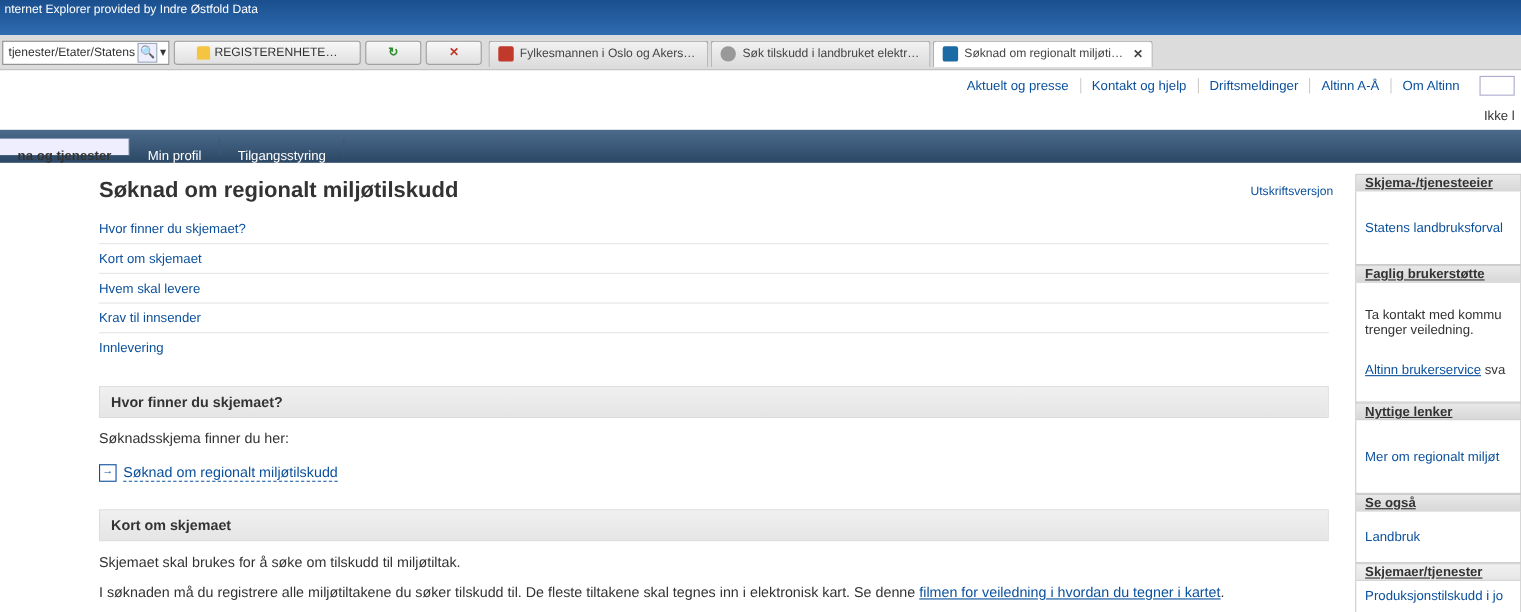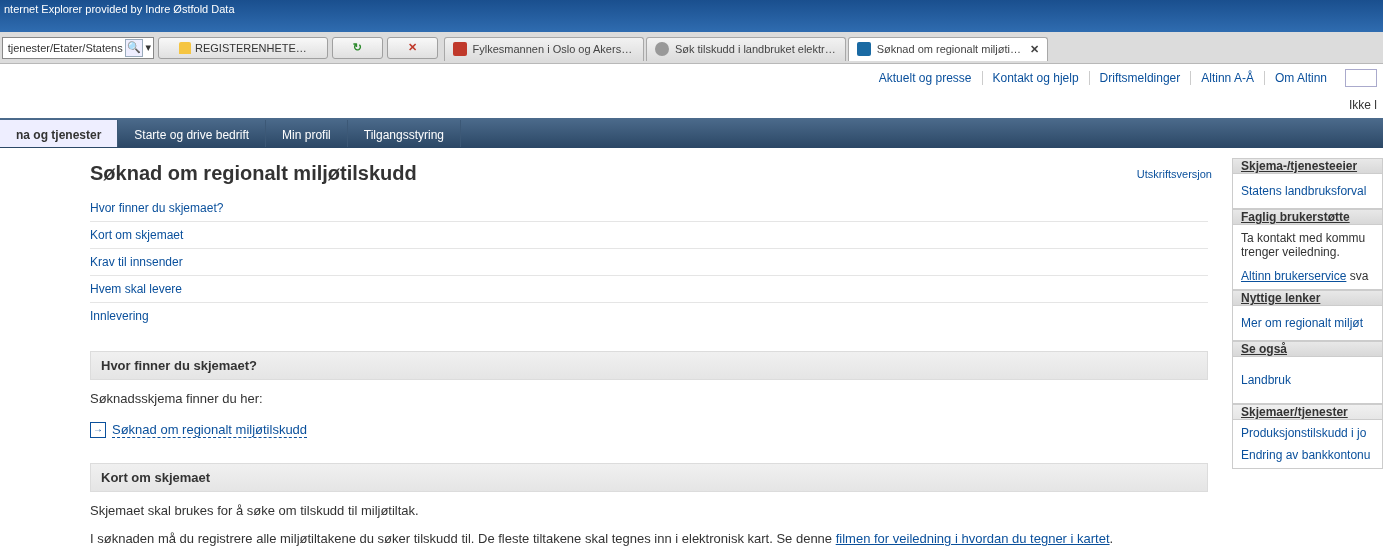--- a/index.html
+++ b/index.html
@@ -20,21 +20,21 @@
 .tab .close-x { margin-left:8px; font-weight:bold; color:#444; }
 .ic-red { background:#c0392b; border-radius:2px; }
 .ic-grey { background:#999; border-radius:50%; }
 .ic-blue { background:#1a6aa3; border-radius:2px; }
 .top-links { background:#fff; height:28px; display:flex; align-items:center; justify-content:flex-end; padding-right:6px; font-size:12px; }
 .top-links a { color:#0a509c; text-decoration:none; padding:0 10px; border-right:1px solid #ccc; }
 .top-links a:last-of-type { border-right:none; }
 .top-links input { border:1px solid #aac; height:18px; width:32px; margin-left:8px; }
 .login-row { height:26px; display:flex; align-items:center; justify-content:flex-end; padding-right:6px; font-size:12px; color:#333; background:#fff; }
 .nav-bar { height:30px; background:linear-gradient(#4c6b8c,#2b4765); display:flex; align-items:center; }
-.nav-tab { height:27px; line-height:30px; padding:0 16px; color:#fff; font-size:12px; border-right:1px solid #3c5876; }
+.nav-tab { height:15px; line-height:30px; padding:0 16px; color:#fff; font-size:12px; border-right:1px solid #3c5876; }
 .nav-tab.first { border-right:1px solid #3c5876; }
 .nav-tab.active { background:#eef; color:#333; font-weight:bold; }
 .main { display:flex; padding-top:14px; }
 .content { padding-left:90px; width:1232px; }
 .breadcrumb { font-size:11px; color:#555; margin-bottom:14px; }
 .breadcrumb a { color:#0a509c; text-decoration:none; }
 .headrow { display:flex; align-items:center; }
 h1 { font-size:20px; color:#333; font-weight:bold; flex:1; }
 .printv { font-size:11px; color:#0a509c; cursor:pointer; margin-right:20px; }
 .anchor-list { margin-top:10px; }
@@ -42,21 +42,21 @@
 .anchor-list a:last-child { border-bottom:none; }
 .section-head { background:linear-gradient(#f0f0f0,#e5e5e5); border:1px solid #dcdcdc; font-weight:bold; font-size:13px; padding:6px 10px; margin-top:22px; }
 .body-txt { font-size:13px; color:#333; margin-top:10px; line-height:1.4; }
 .form-link { display:inline-flex; align-items:center; margin-top:14px; color:#0a509c; font-size:13px; }
 .form-link .fic { width:16px; height:16px; border:1px solid #0a509c; margin-right:6px; position:relative; }
 .form-link .fic:after { content:"→"; color:#0a509c; font-size:10px; position:absolute; left:2px; top:0; }
 .form-link .lnk { border-bottom:1px dashed #0a509c; }
 .inline-link { color:#0a509c; text-decoration:underline; }
 .sidebar { position:absolute; right:0; top:158px; width:151px; font-size:12px; }
 .side-head { background:linear-gradient(#e8e8e8,#d8d8d8); border:1px solid #ccc; font-weight:bold; padding:0 8px; color:#333;text-decoration:underline; }
-.side-body { padding:6px 8px; border:1px solid #ccc; border-top:none; color:#333; }
+.side-body { padding:22px 8px; border:1px solid #ccc; border-top:none; color:#333; }
 .side-body a, .side-link { color:#0a509c; text-decoration:none; display:block; padding:4px 0; }
 .side-link.ul { text-decoration:underline; }
 .refresh-ic { color:#2e8b2e; font-weight:bold; }
 .stop-ic { color:#c0392b; font-weight:bold; }
 </style>
 </head>
 <body>
 
 <div class="title-bar">
   <span>nternet Explorer provided by Indre Østfold Data</span>
@@ -104,38 +104,37 @@
   <a href="#">Om Altinn</a>
   <input type="text" style="">
 </div>
 
 <div class="login-row">
   <span>Ikke l</span>
 </div>
 
 <div class="nav-bar">
   <div class="nav-tab active first">na og tjenester</div>
-  <div class="nav-tab">Starte og drive bedrift</div>
   <div class="nav-tab">Min profil</div>
   <div class="nav-tab">Tilgangsstyring</div>
 </div>
 
 <div class="main">
   <div class="content">
 
     <div class="headrow">
       <h1>Søknad om regionalt miljøtilskudd</h1>
       <span class="printv">Utskriftsversjon</span>
     </div>
 
     <div class="anchor-list" style="width:1118px;">
       <a href="#">Hvor finner du skjemaet?</a>
       <a href="#">Kort om skjemaet</a>
+      <a href="#">Hvem skal levere</a>
       <a href="#">Krav til innsender</a>
-      <a href="#">Hvem skal levere</a>
       <a href="#">Innlevering</a>
     </div>
 
     <div class="section-head" style="width:1118px;">Hvor finner du skjemaet?</div>
     <div class="body-txt">Søknadsskjema finner du her:</div>
     <div class="form-link">
       <span class="fic"></span>
       <span class="lnk">Søknad om regionalt miljøtilskudd</span>
     </div>
 
@@ -150,21 +149,21 @@
 <div class="sidebar">
   <div class="side-head">Skjema-/tjenesteeier</div>
   <div class="side-body">
     <a href="#" class="side-link">Statens landbruksforval</a>
   </div>
 
   <div class="side-head">Faglig brukerstøtte</div>
   <div class="side-body">
     <span>Ta kontakt med kommu</span><br>
     <span>trenger veiledning.</span>
-    <div style="margin-top:10px;">
+    <div style="margin-top:22px;">
       <a href="#" class="side-link ul" style="display:inline;">Altinn brukerservice</a><span> sva</span>
     </div>
   </div>
 
   <div class="side-head">Nyttige lenker</div>
   <div class="side-body">
     <a href="#" class="side-link">Mer om regionalt miljøt</a>
   </div>
 
   <div class="side-head">Se også</div>

